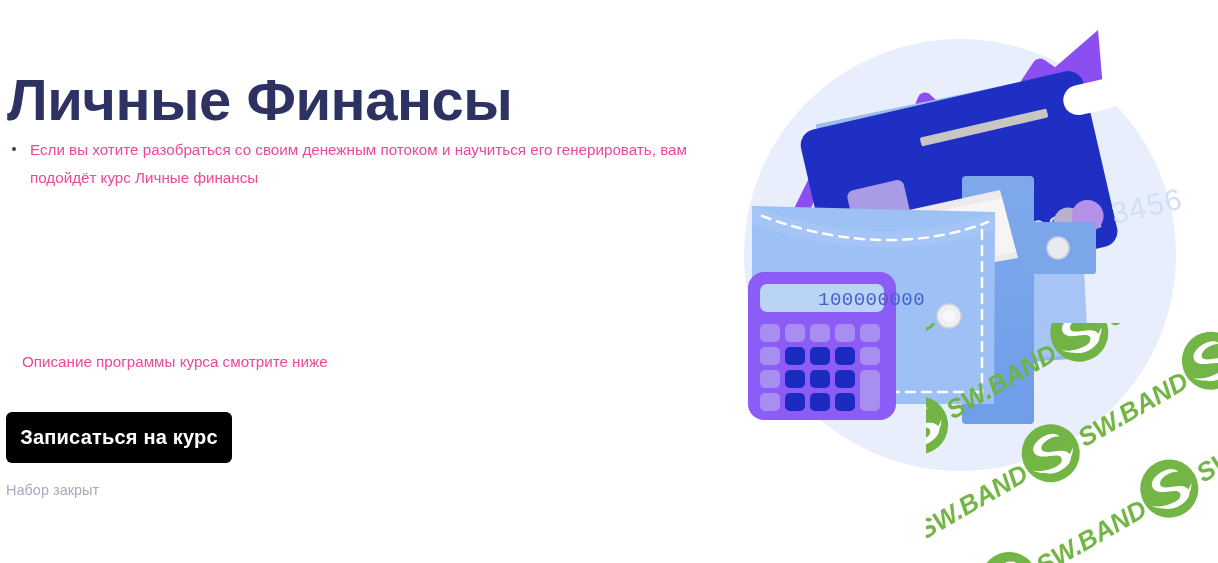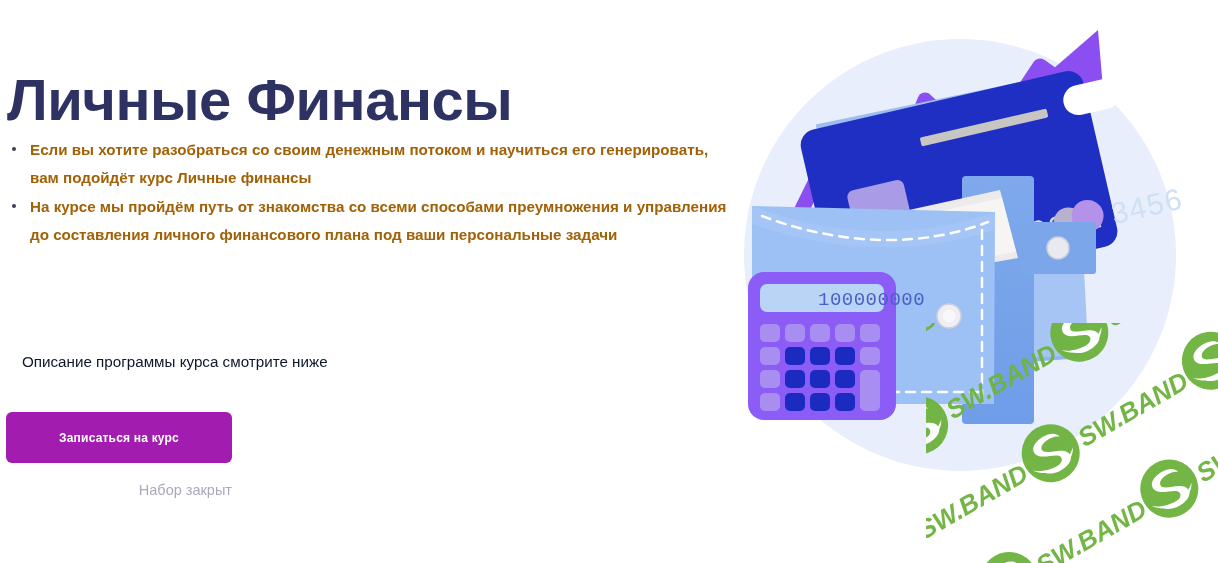--- a/index.html
+++ b/index.html
@@ -19,49 +19,48 @@
     font-size:58px;line-height:70px;font-weight:bold;
     color:#2d3263;letter-spacing:-0.5px;white-space:nowrap;
   }
 
   .bullets{
     position:absolute;left:8px;top:136px;width:722px;
     list-style:none;margin:0;padding:0;
   }
   .bullet{
     position:relative;padding-left:22px;
-    font-size:15.2px;line-height:28px;color:#a16207;
+    font-size:15.2px;line-height:28px;color:#ec4899;
     margin-bottom:1px;
-    font-weight:bold;
   }
   .bullet .dot{
     position:absolute;left:4px;top:11px;
     width:4px;height:4px;border-radius:50%;
     background:#3d3d5c;
   }
 
   .note{
     position:absolute;left:22px;top:348px;
-    font-size:15.2px;line-height:28px;color:#0f172a;
+    font-size:15.2px;line-height:28px;color:#ec4899;
   }
 
   .cta{
     position:absolute;left:6px;top:412px;
     width:226px;height:51px;
     border:none;border-radius:6px;
-    background:#a21caf;
-    color:#ffffff;font-size:12px;font-weight:bold;
+    background:#000000;
+    color:#ffffff;font-size:20px;font-weight:bold;
     font-family:"Liberation Sans","DejaVu Sans",sans-serif;
     cursor:pointer;letter-spacing:0.2px;
     display:flex;align-items:center;justify-content:center;
   }
 
   .closed{
     position:absolute;left:6px;top:482px;width:226px;
-    text-align:right;font-size:14.5px;color:#a9a9ba;
+    text-align:left;font-size:14.5px;color:#a9a9ba;
   }
 
   
   .illus{position:absolute;left:700px;top:-10px;width:518px;height:500px;}
   .illus svg{display:block;}
 
   
   .watermark{
     position:absolute;right:-10px;bottom:-20px;
     width:330px;height:260px;pointer-events:none;opacity:.97;
@@ -73,24 +72,20 @@
 <div class="page">
 
   <div class="content">
 
     <h1 class="page-title">Личные Финансы</h1>
 
     <ul class="bullets">
       <li class="bullet">
         <span class="dot"></span>
         <span>Если вы хотите разобраться со своим денежным потоком и научиться его генерировать, вам подойдёт курс Личные финансы</span>
-      </li>
-      <li class="bullet">
-        <span class="dot"></span>
-        <span>На курсе мы пройдём путь от знакомства со всеми способами преумножения и управления до составления личного финансового плана под ваши персональные задачи</span>
       </li>
     </ul>
 
     <div class="note">Описание программы курса смотрите ниже</div>
 
     <button class="cta">Записаться на курс</button>
 
     <div class="closed">Набор закрыт</div>
   </div>
 

